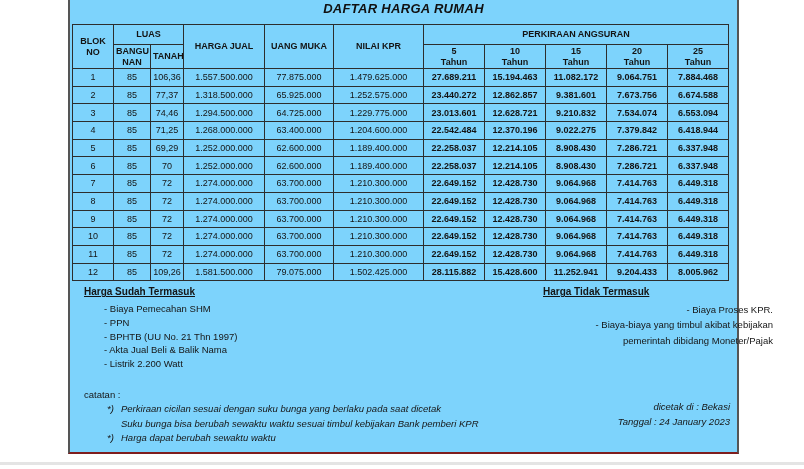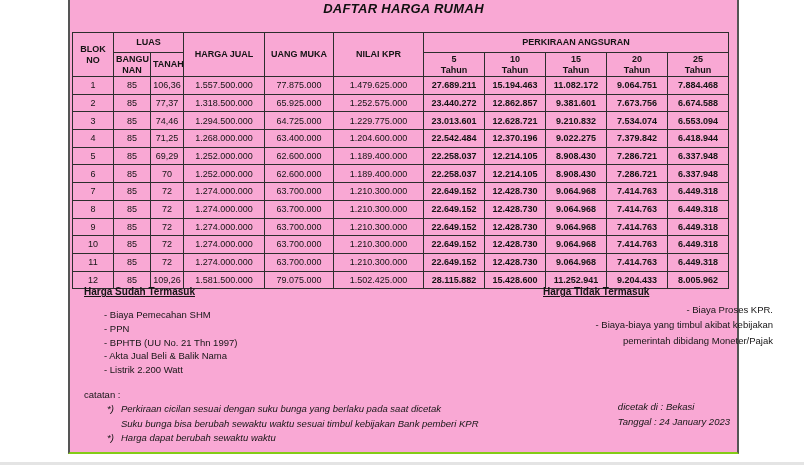--- a/index.html
+++ b/index.html
@@ -6,73 +6,73 @@
   html, body { width: 804px; height: 469px; background: #ffffff; overflow: hidden; }
   body { font-family: "Liberation Sans", sans-serif; color: #161616; position: relative; }
 
   .canvas { position: absolute; left: 0; top: 0; width: 804px; height: 469px; }
 
   
   .page {
     position: absolute; left: 68px; top: 0; width: 671px; height: 454px;
     border-left: 2px solid #555555;
     border-right: 2px solid #555555;
-    border-bottom: 2px solid #84cc16;
-    background: #f9a8d4;
+    border-bottom: 2px solid #7f1d1d;
+    background: #7dd3fc;
     text-decoration: underline;
   }
 
   
   .page-separator {
     position: absolute; left: 0; top: 462px; width: 804px; height: 3px;
     background: #e4e4e4;
   }
 
   .doc-title {
     position: absolute; left: 0; top: 1px; width: 100%;
     text-align: center; font-size: 13px; font-weight: bold; font-style: italic;
     letter-spacing: 0.3px; color: #111111;
   }
 
   table.price-table {
-    position: absolute; left: 2px; top: 32px; width: 655px;
+    position: absolute; left: 2px; top: 24px; width: 655px;
     border-collapse: collapse; table-layout: fixed;
   }
   .price-table th, .price-table td {
     border: 1px solid #2d2d2d;
     text-align: center; vertical-align: middle;
     font-size: 9px; line-height: 1.12; color: #141414;
     padding: 0 2px; overflow: hidden;
   }
   .price-table thead th { font-weight: bold; }
   .price-table thead tr.hrow1 th { height: 20px; }
   .price-table thead tr.hrow2 th { height: 24px; }
   .price-table tbody td { height: 17.7px; font-weight: normal; }
   .price-table tbody td.bold-col { font-weight: bold; }
   .pre { white-space: pre-line; }
 
   .section-heading {
     font-size: 10px; font-weight: bold; text-decoration: underline; color: #141414;
     white-space: nowrap;
   }
   .included { position: absolute; left: 14px; top: 286px; }
-  .included .items { margin-left: 20px; margin-top: 11px; }
+  .included .items { margin-left: 20px; margin-top: 5px; }
   .included .list-item { font-size: 9.5px; line-height: 13.8px; white-space: nowrap; }
 
   .excluded { position: absolute; left: 473px; top: 286px; width: 230px; }
   .excluded .lines { margin-top: 5px; text-align: right; }
   .excluded .list-item { font-size: 9.5px; line-height: 15.3px; white-space: nowrap; }
 
   .catatan-label { position: absolute; left: 14px; top: 389px; font-size: 9.5px; }
   .catatan-lines { position: absolute; left: 37px; top: 402px; font-style: italic; }
   .catatan-line { display: flex; font-size: 9.5px; line-height: 14.6px; white-space: nowrap; }
   .catatan-line .marker { width: 14px; flex: 0 0 14px; }
 
   .printed {
-    position: absolute; right: 7px; top: 399px; text-align: left;
+    position: absolute; right: 7px; top: 399px; text-align: right;
     font-style: italic; font-size: 9.5px; line-height: 15px; white-space: nowrap;
   }
 </style>
 </head>
 <body>
 
 <div class="canvas">
 
   <div class="page">
 

